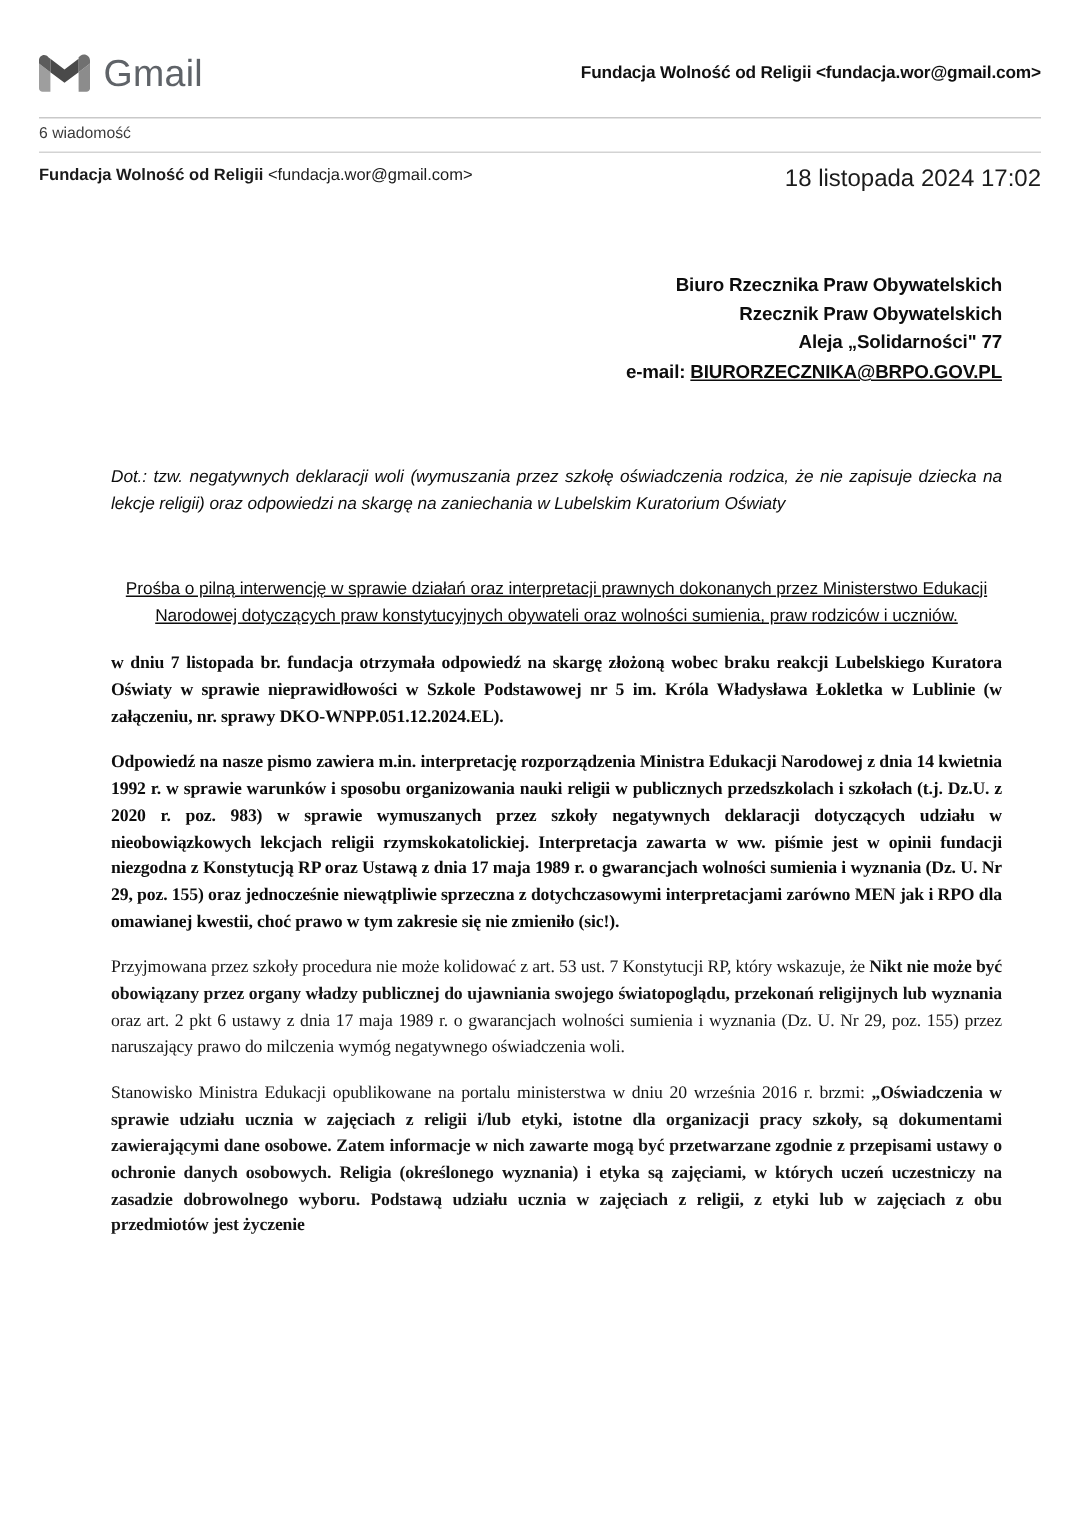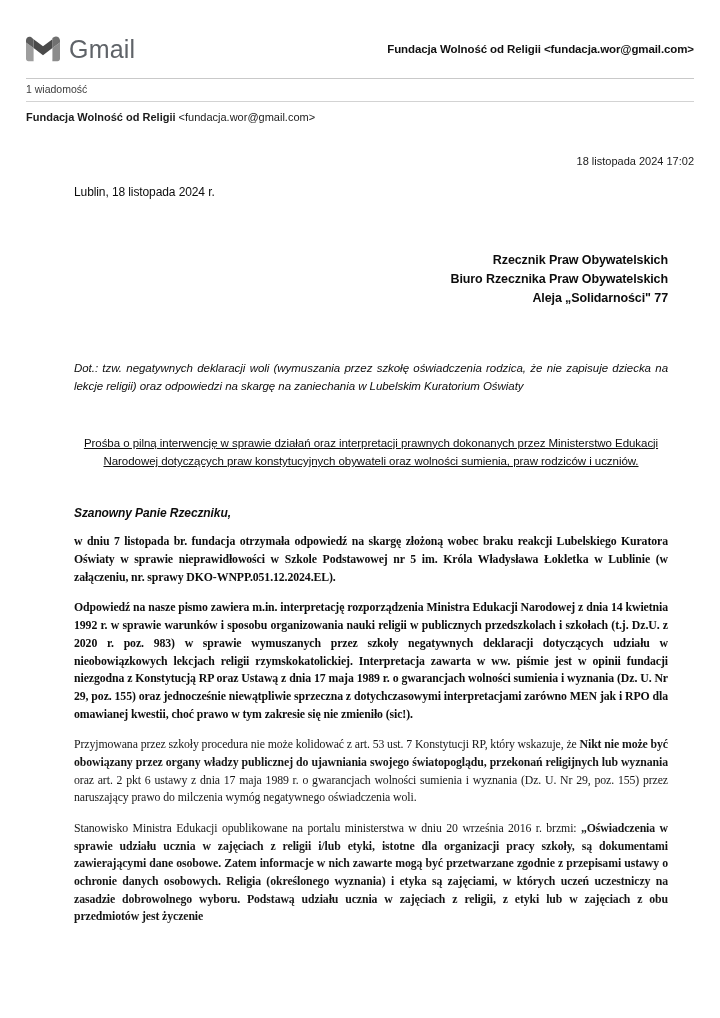--- a/index.html
+++ b/index.html
@@ -91,25 +91,24 @@
     align-items: flex-start;
     margin-top: 8px;
   }
   .meta-from {
     font-size: 11px;
     line-height: 1.45;
     color: #1b1b1b;
   }
   .meta-from .name { font-weight: bold; text-align: center; }
   .meta-date {
-    font-size: 11px;
+    font-size: 16px;
     color: #1b1b1b;
     white-space: nowrap;
     padding-top: 1px;
-    margin-top: 44px;
   }
 
   
   .letter {
     margin-top: 18px;
     padding: 0 26px 0 48px;
     color: #0d0d0d;
   }
   .letter-place {
     font-size: 12px;
@@ -188,49 +187,50 @@
           <path d="M0 4.4v2l7.6 5.7V3.2l-1.2-.9C3.8-.8 0 1.1 0 4.4z" fill="#5c5c5c"></path>
         </svg>
       </span>
       <span class="brand-word">Gmail</span>
     </div>
     <div class="account-line">Fundacja Wolność od Religii &lt;fundacja.wor@gmail.com&gt;</div>
   </div>
 
   <hr class="rule">
 
-  <div class="msg-count">1 wiadomość</div>
+  <div class="msg-count">6 wiadomość</div>
 
   <hr class="rule-thin">
 
   <div class="meta">
     <div class="meta-from">
       <div>
         <span class="name">Fundacja Wolność od Religii</span>
         <span>&lt;fundacja.wor@gmail.com&gt;</span>
       </div>
     </div>
     <div class="meta-date">18 listopada 2024 17:02</div>
   </div>
 
   <div class="letter">
 
-    <p class="letter-place">Lublin, 18 listopada 2024 r.</p>
 
     <div class="addressee">
+      <div>Biuro Rzecznika Praw Obywatelskich</div>
       <div>Rzecznik Praw Obywatelskich</div>
-      <div>Biuro Rzecznika Praw Obywatelskich</div>
       <div>Aleja „Solidarności" 77</div>
+      <div class="mailrow">
+        <span>e-mail: </span><span class="maillink">BIURORZECZNIKA@BRPO.GOV.PL</span>
+      </div>
     </div>
 
     <p class="regarding">Dot.: tzw. negatywnych deklaracji woli (wymuszania przez szkołę oświadczenia rodzica, że nie zapisuje dziecka na lekcje religii) oraz odpowiedzi na skargę na zaniechania w Lubelskim Kuratorium Oświaty</p>
 
     <p class="request-title">Prośba o pilną interwencję w sprawie działań oraz interpretacji prawnych dokonanych przez Ministerstwo Edukacji Narodowej dotyczących praw konstytucyjnych obywateli oraz wolności sumienia, praw rodziców i uczniów.</p>
 
-    <p class="salutation">Szanowny Panie Rzeczniku,</p>
 
     <p class="para bold">w dniu 7 listopada br. fundacja otrzymała odpowiedź na skargę złożoną wobec braku reakcji Lubelskiego Kuratora Oświaty w sprawie nieprawidłowości w Szkole Podstawowej nr 5 im. Króla Władysława Łokletka w Lublinie (w załączeniu, nr. sprawy DKO-WNPP.051.12.2024.EL).</p>
 
     <p class="para bold">Odpowiedź na nasze pismo zawiera m.in. interpretację rozporządzenia Ministra Edukacji Narodowej z dnia 14 kwietnia 1992 r. w sprawie warunków i sposobu organizowania nauki religii w publicznych przedszkolach i szkołach (t.j. Dz.U. z 2020 r. poz. 983) w sprawie wymuszanych przez szkoły negatywnych deklaracji dotyczących udziału w nieobowiązkowych lekcjach religii rzymskokatolickiej. Interpretacja zawarta w ww. piśmie jest w opinii fundacji niezgodna z Konstytucją RP oraz Ustawą z dnia 17 maja 1989 r. o gwarancjach wolności sumienia i wyznania (Dz. U. Nr 29, poz. 155) oraz jednocześnie niewątpliwie sprzeczna z dotychczasowymi interpretacjami zarówno MEN jak i RPO dla omawianej kwestii, choć prawo w tym zakresie się nie zmieniło (sic!).</p>
 
     <p class="para scan">
       <span>Przyjmowana przez szkoły procedura nie może kolidować z art. 53 ust. 7 Konstytucji RP, który wskazuje, że </span><span class="b">Nikt nie może być obowiązany przez organy władzy publicznej do ujawniania swojego światopoglądu, przekonań religijnych lub wyznania</span><span> oraz art. 2 pkt 6 ustawy z dnia 17 maja 1989 r. o gwarancjach wolności sumienia i wyznania (Dz. U. Nr 29, poz. 155) przez naruszający prawo do milczenia wymóg negatywnego oświadczenia woli.</span>
     </p>
 
     <p class="para scan">

